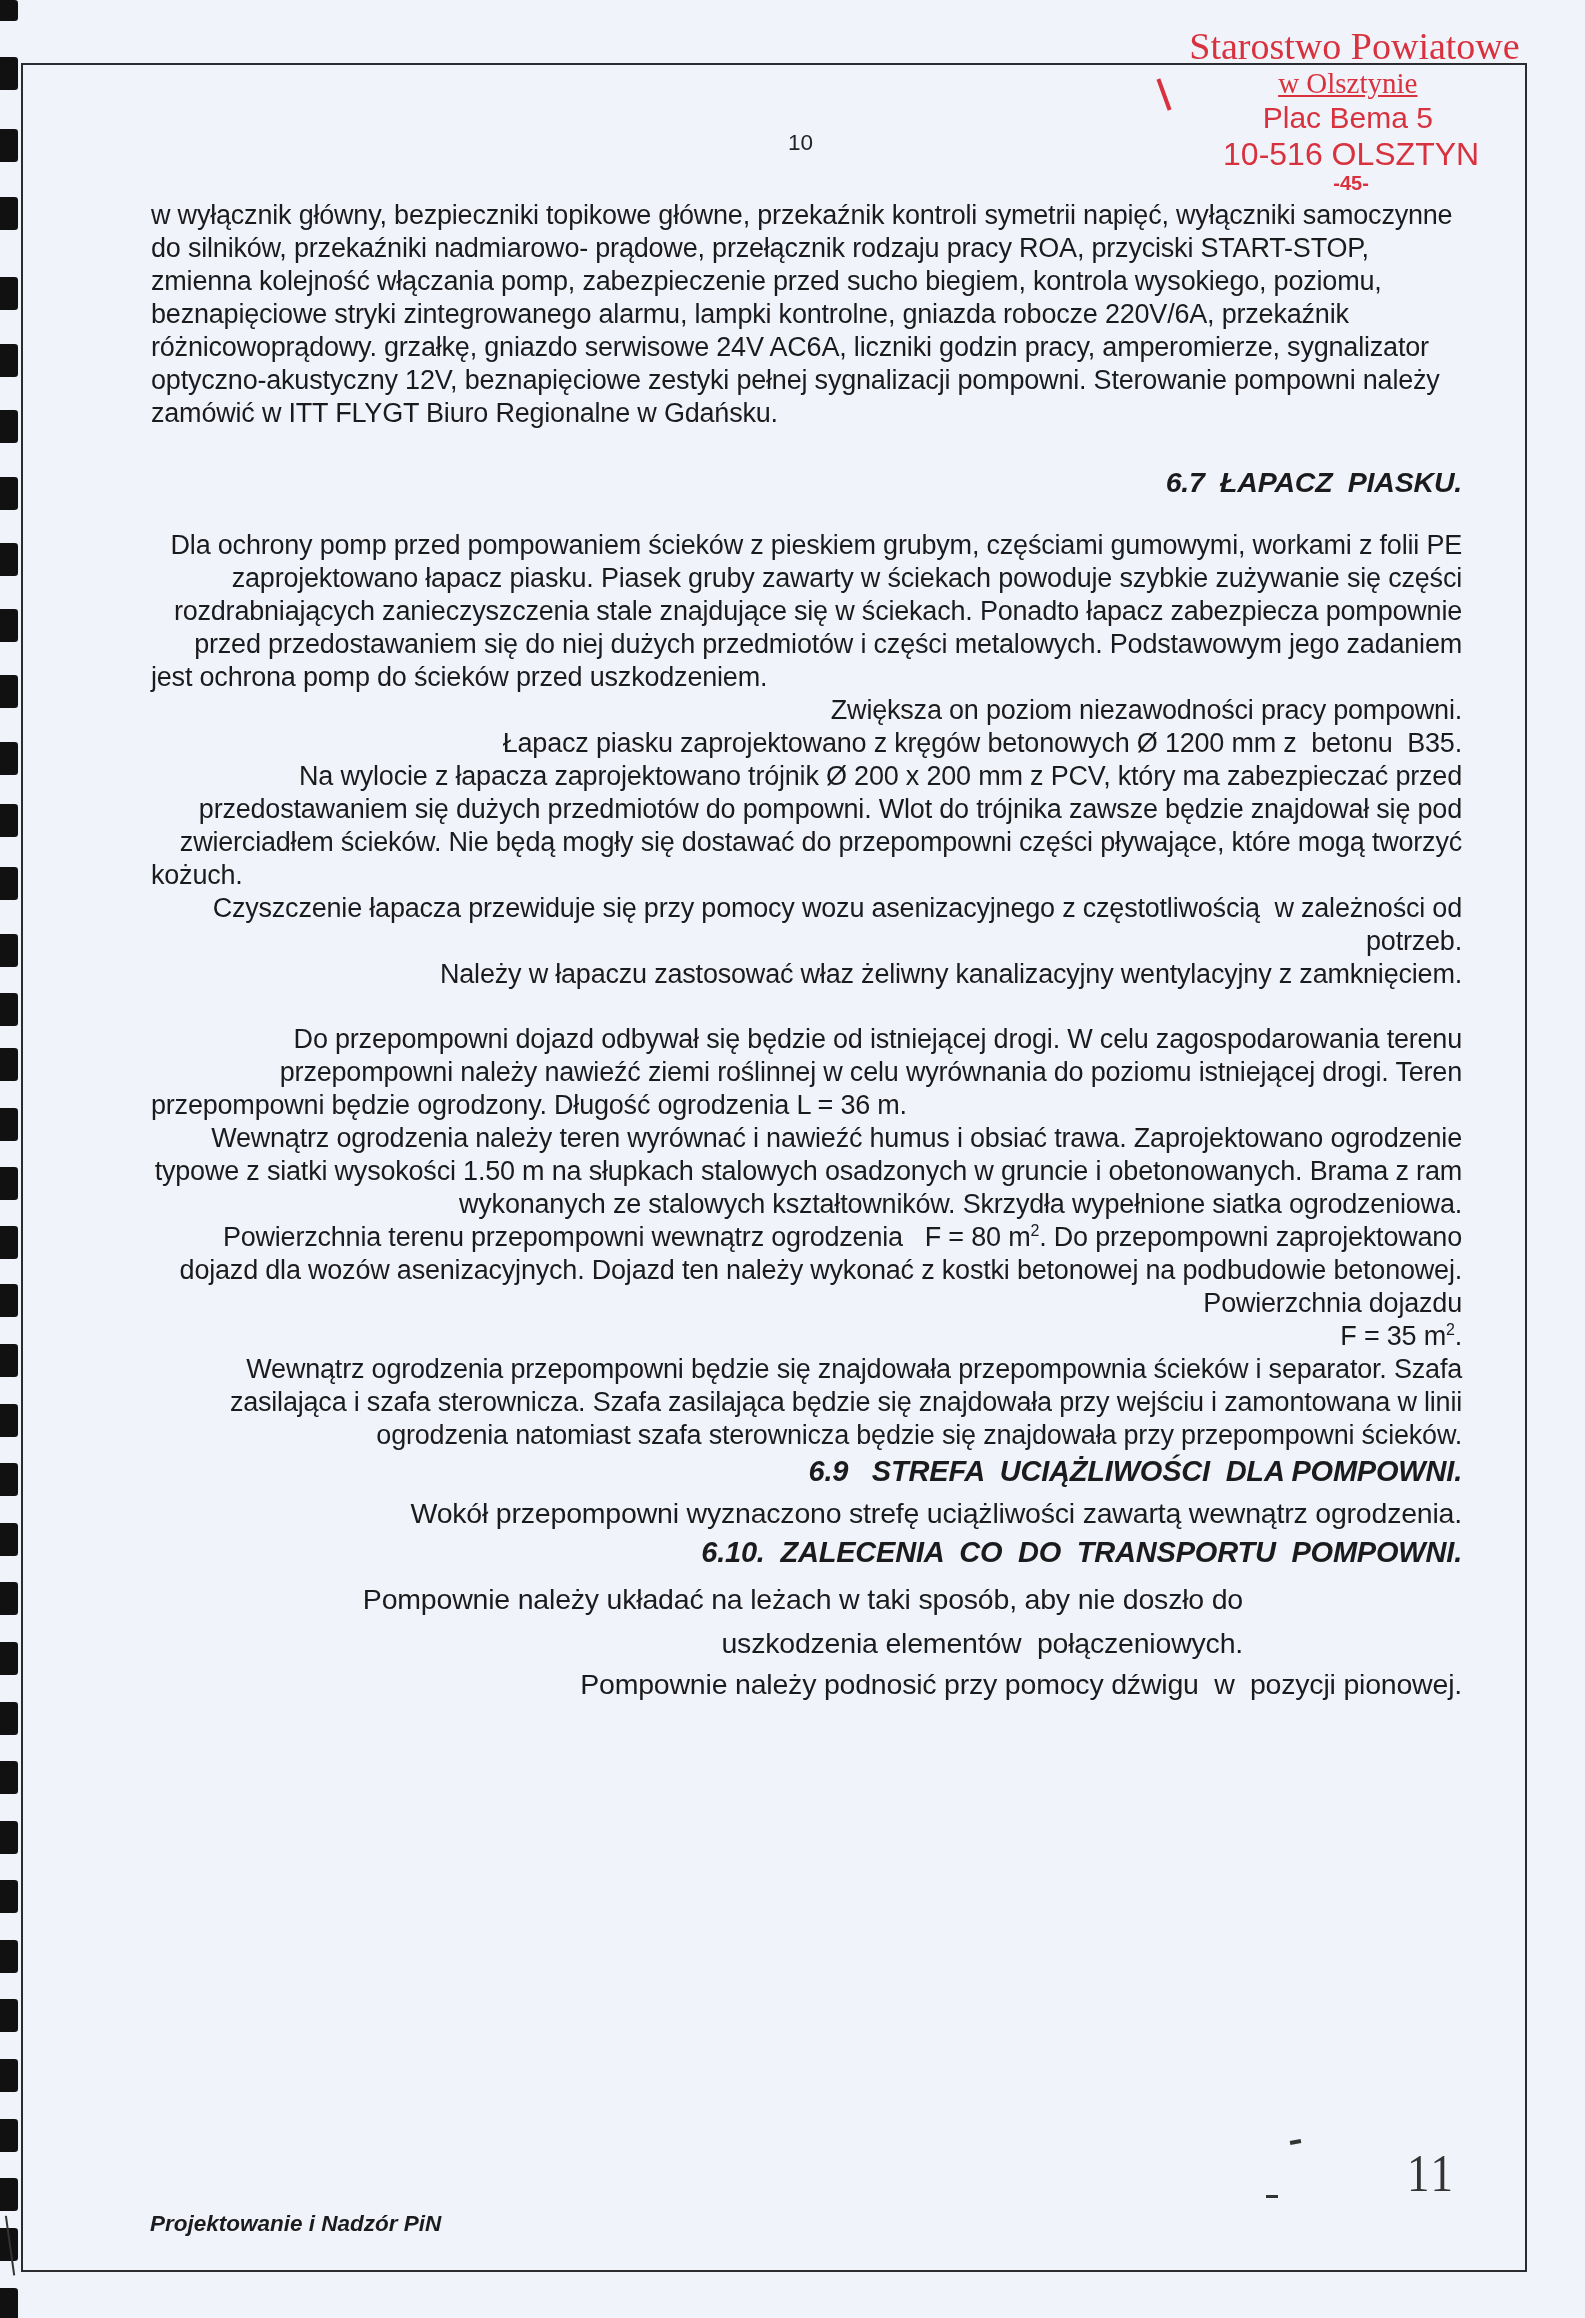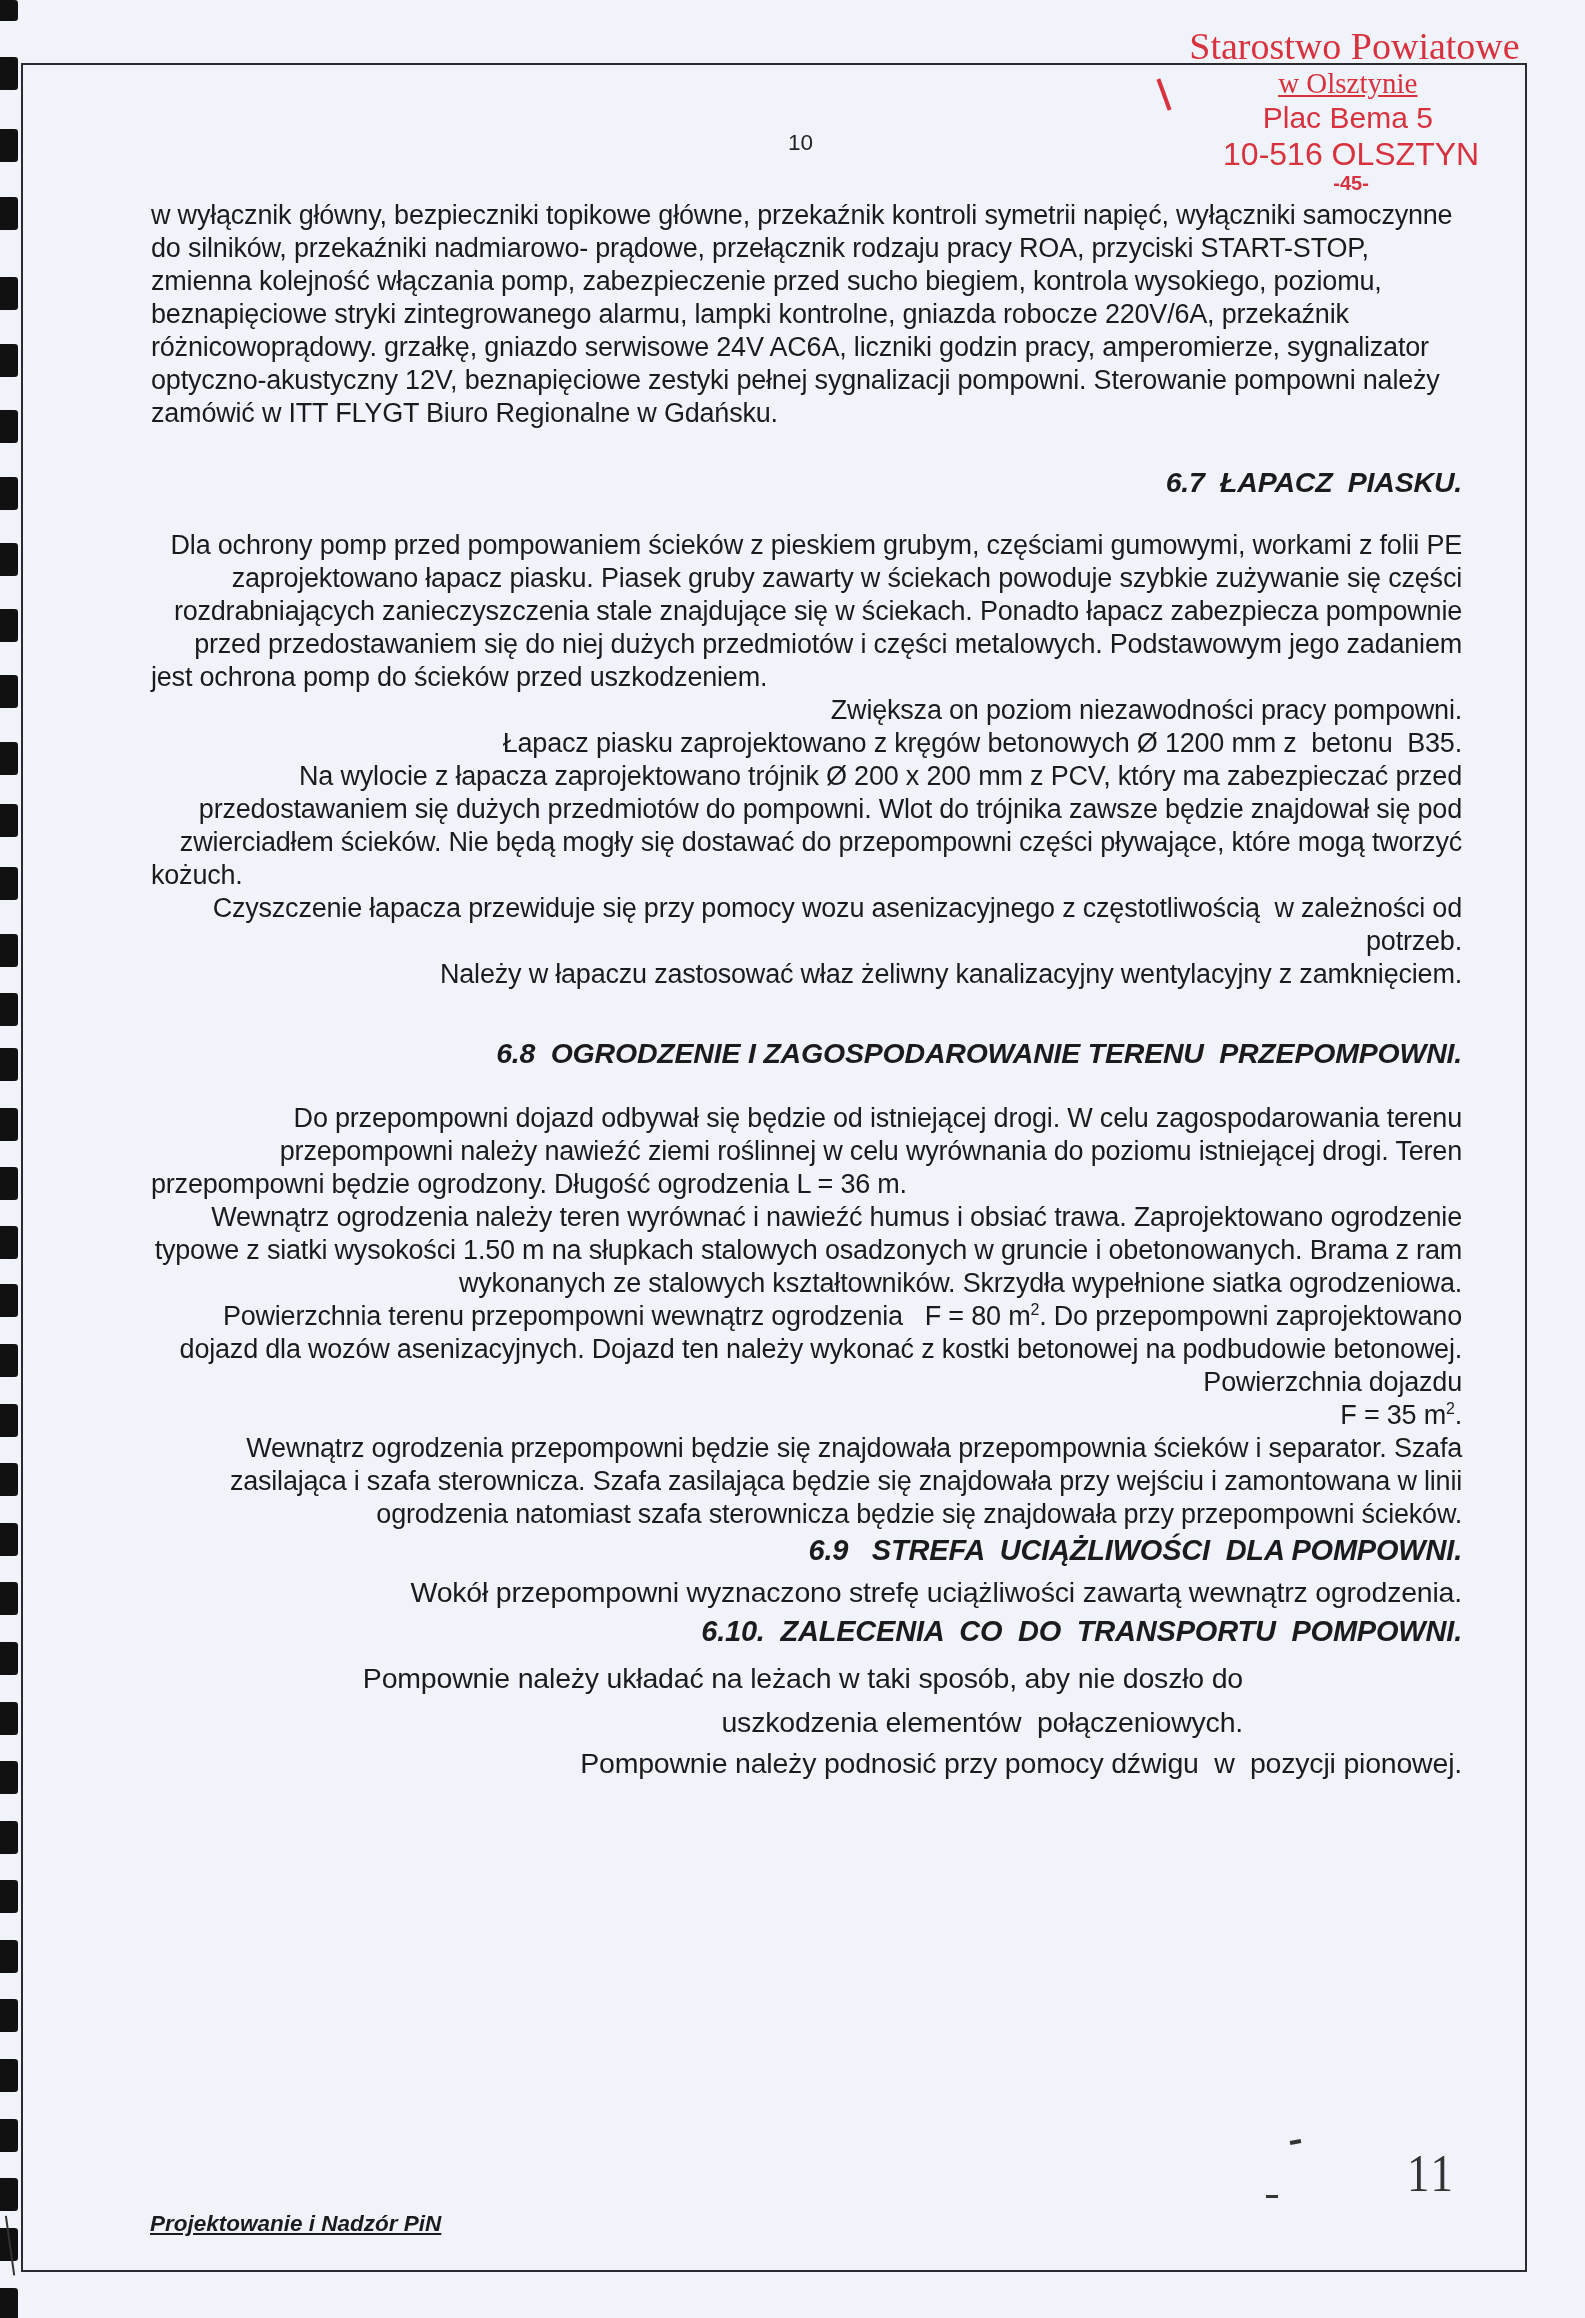--- a/index.html
+++ b/index.html
@@ -45,21 +45,21 @@
     sup { font-size: 16px; line-height: 0; }
     .handwritten {
       position: absolute; left: 1407px; top: 2148px;
       font-family: "Liberation Serif", serif; font-size: 45px; color: #333;
       transform: scaleY(1.15); letter-spacing: 2.6px;
     }
     .dash1 { position: absolute; left: 1290px; top: 2140px; width: 10.6px; height: 4px; background:#333; transform: rotate(-10deg); }
     .dash2 { position: absolute; left: 1266px; top: 2195px; width: 12px; height: 2.6px; background:#333; }
     .footer {
       position: absolute; left: 150px; top: 2211px;
-      font-size: 22.5px; font-weight: bold; font-style: italic; color: #1b1b1d; text-decoration: underline;
+      font-size: 22.5px; font-weight: bold; font-style: italic; color: #1b1b1d;
     }
     .scribble {
       position: absolute; left: 9.3px; top: 2215px; width: 9.3px; height: 60px;
       border-left: 2.6px solid #333; transform: rotate(-8deg);
     }
   </style>
 </head>
 <body>
 
 <div class="holes">
@@ -120,21 +120,20 @@
   <p class="justify" style="text-align:left;">w wyłącznik główny, bezpieczniki topikowe główne, przekaźnik kontroli symetrii napięć, wyłączniki samoczynne do silników, przekaźniki nadmiarowo- prądowe, przełącznik rodzaju pracy ROA, przyciski START-STOP, zmienna kolejność włączania pomp, zabezpieczenie przed sucho biegiem, kontrola wysokiego, poziomu, beznapięciowe stryki zintegrowanego alarmu, lampki kontrolne, gniazda robocze 220V/6A, przekaźnik różnicowoprądowy. grzałkę, gniazdo serwisowe 24V AC6A, liczniki godzin pracy, amperomierze, sygnalizator optyczno-akustyczny 12V, beznapięciowe zestyki pełnej sygnalizacji pompowni. Sterowanie pompowni należy zamówić w ITT FLYGT Biuro Regionalne w Gdańsku.</p>
 
   <p class="h" style="margin-top:36px;white-space:pre;">6.7  ŁAPACZ  PIASKU.</p>
   <p class="justify" style="margin-top:30px;">Dla ochrony pomp przed pompowaniem ścieków z pieskiem grubym, częściami gumowymi, workami z folii PE zaprojektowano łapacz piasku. Piasek gruby zawarty w ściekach powoduje szybkie zużywanie się części rozdrabniających zanieczyszczenia stale znajdujące się w ściekach. Ponadto łapacz zabezpiecza pompownie przed przedostawaniem się do niej dużych przedmiotów i części metalowych. Podstawowym jego zadaniem jest ochrona pomp do ścieków przed uszkodzeniem.</p>
   <p>Zwiększa on poziom niezawodności pracy pompowni.</p>
   <p style="white-space:pre;">Łapacz piasku zaprojektowano z kręgów betonowych Ø 1200 mm z  betonu  B35.</p>
   <p class="justify">Na wylocie z łapacza zaprojektowano trójnik Ø 200 x 200 mm z PCV, który ma zabezpieczać przed przedostawaniem się dużych przedmiotów do pompowni. Wlot do trójnika zawsze będzie znajdował się pod zwierciadłem ścieków. Nie będą mogły się dostawać do przepompowni części pływające, które mogą tworzyć kożuch.</p>
   <p style="white-space:pre-wrap;">Czyszczenie łapacza przewiduje się przy pomocy wozu asenizacyjnego z częstotliwością  w zależności od potrzeb.</p>
   <p>Należy w łapaczu zastosować właz żeliwny kanalizacyjny wentylacyjny z zamknięciem.</p>
 
-  <p class="h" style="margin-top:46px;white-space:pre;">6.8  OGRODZENIE I ZAGOSPODAROWANIE TERENU  PRZEPOMPOWNI.</p>
   <p class="justify indent" style="margin-top:32px;">Do przepompowni dojazd odbywał się będzie od istniejącej drogi. W celu zagospodarowania terenu przepompowni należy nawieźć ziemi roślinnej w celu wyrównania do poziomu istniejącej drogi. Teren przepompowni będzie ogrodzony. Długość ogrodzenia  L = 36 m.</p>
   <p>Wewnątrz ogrodzenia należy teren wyrównać i nawieźć humus i obsiać trawa. Zaprojektowano ogrodzenie typowe z siatki wysokości 1.50 m na słupkach stalowych osadzonych w gruncie i obetonowanych. Brama z ram wykonanych ze stalowych kształtowników. Skrzydła wypełnione siatka ogrodzeniowa.</p>
   <p><span style="white-space:pre;">Powierzchnia terenu przepompowni wewnątrz ogrodzenia   F = 80 m</span><sup>2</sup><span>. Do przepompowni zaprojektowano dojazd dla wozów asenizacyjnych. Dojazd ten należy wykonać z kostki betonowej na podbudowie betonowej. Powierzchnia dojazdu</span></p>
   <p><span>F = 35 m</span><sup>2</sup><span>.</span></p>
   <p>Wewnątrz ogrodzenia przepompowni będzie się znajdowała przepompownia ścieków i separator. Szafa zasilająca i szafa sterownicza. Szafa zasilająca będzie się znajdowała przy wejściu i zamontowana w linii ogrodzenia natomiast szafa sterownicza będzie się znajdowała przy przepompowni ścieków.</p>
 
   <p class="h" style="margin-top:2.6px;white-space:pre;font-size:29px;">6.9   STREFA  UCIĄŻLIWOŚCI  DLA POMPOWNI.</p>
   <p style="margin-top:9.3px;font-size:28.5px;">Wokół przepompowni wyznaczono strefę uciążliwości zawartą wewnątrz ogrodzenia.</p>
 
   <p class="h" style="margin-top:6.6px;white-space:pre;font-size:29px;">6.10.  ZALECENIA  CO  DO  TRANSPORTU  POMPOWNI.</p>

